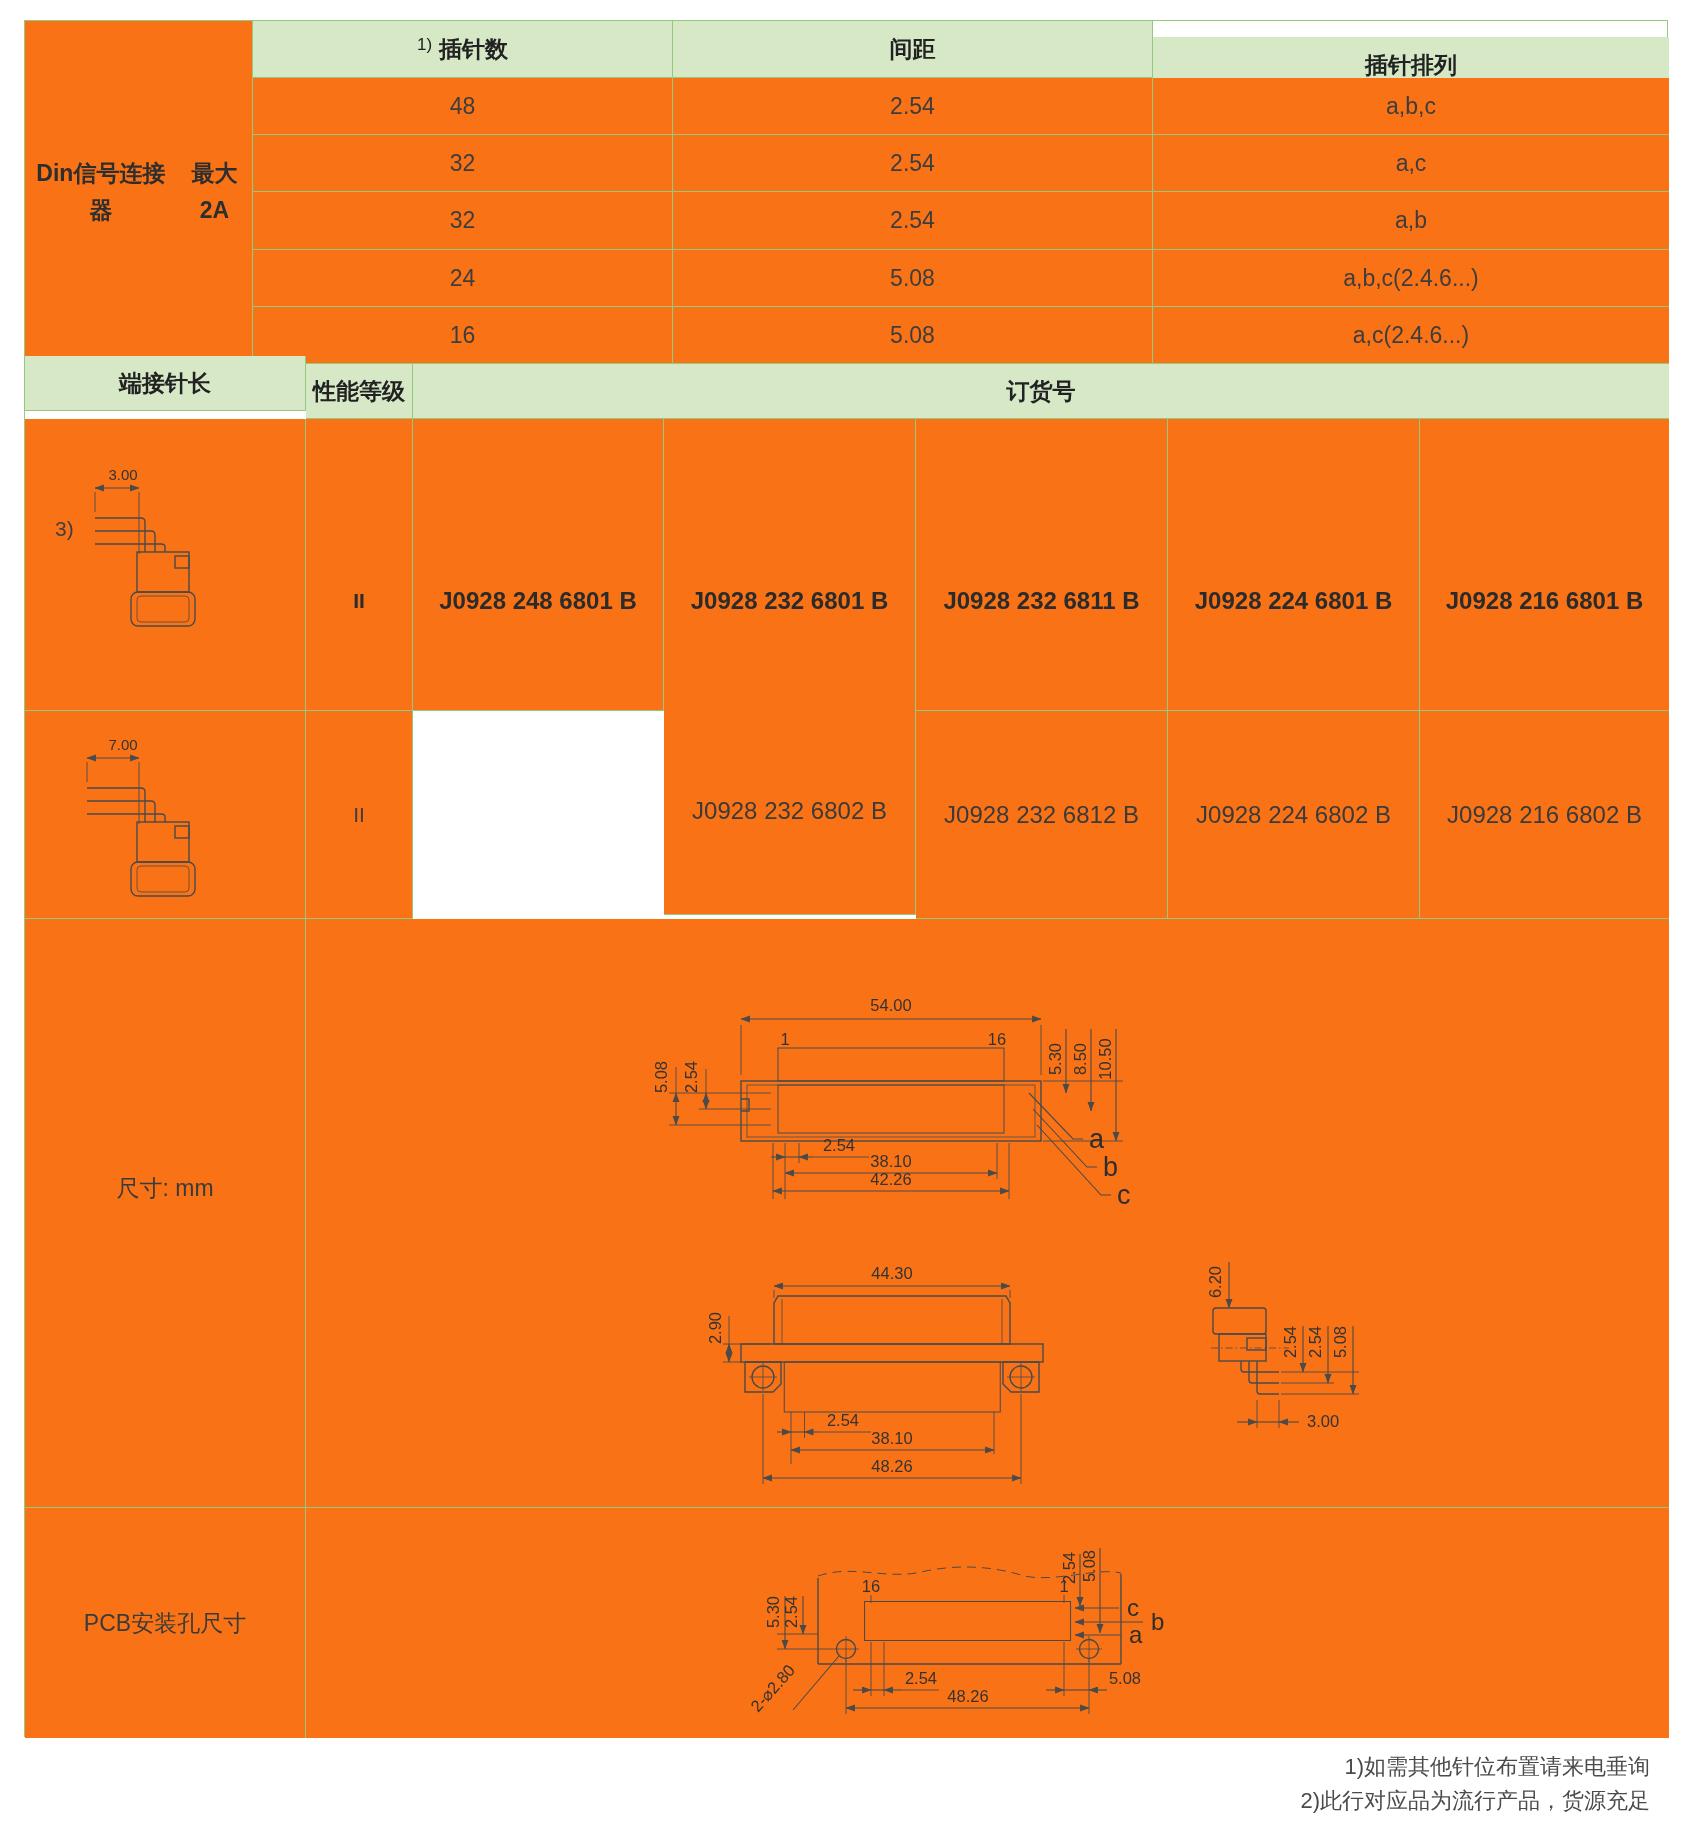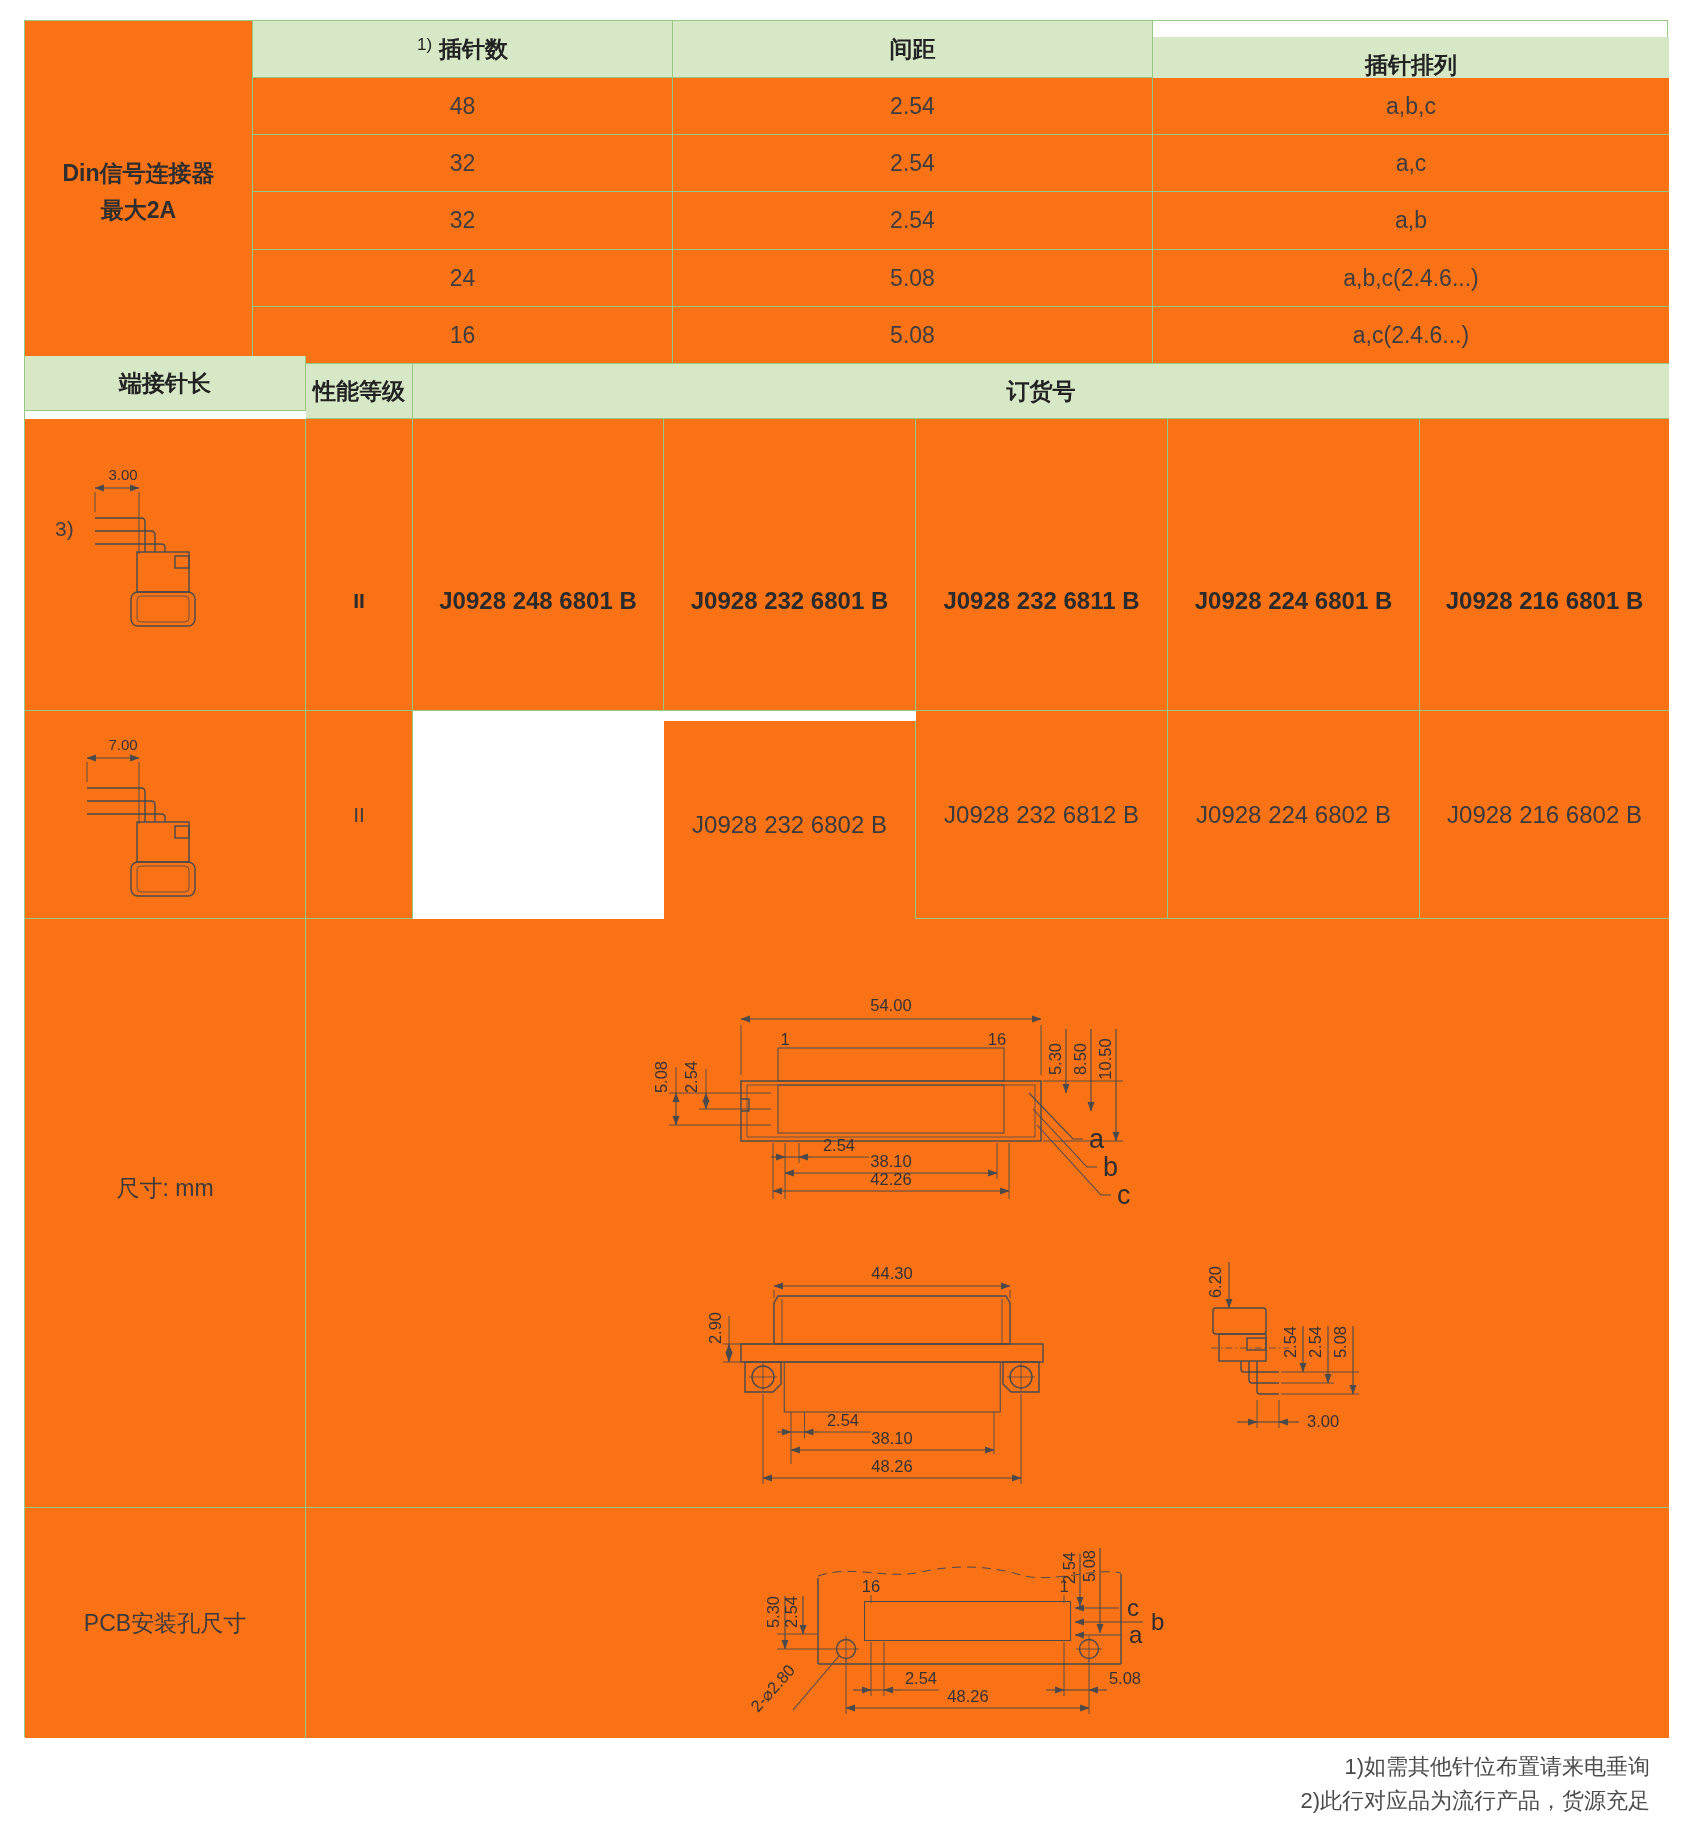--- a/index.html
+++ b/index.html
@@ -60,21 +60,21 @@
   
   <svg width="0" height="0">
     <defs>
       <marker id="ar" viewBox="0 0 10 8" markerWidth="9" markerHeight="7.2" refX="9.5" refY="4" orient="auto-start-reverse">
         <path d="M0.5,0.5 L10,4 L0.5,7.5 Z" fill="#4a4a4a" stroke="none"></path>
       </marker>
     </defs>
   </svg>
 
   
-  <div class="c" style="left:0;top:0;width:228px;height:343px;flex-direction:column;">
+  <div class="c" style="left:0;top:0;width:228px;height:343px;flex-direction:row;">
     <div class="plabel">Din信号连接器</div>
     <div class="plabel">最大2A</div>
   </div>
   <div class="c hdr" style="left:228px;top:0;width:420px;height:57px;">
     <span class="sup">1)</span>
     <span>插针数</span>
   </div>
   <div class="c hdr" style="left:648px;top:0;width:480px;height:57px;">
     <span>间距</span>
   </div>
@@ -163,21 +163,21 @@
     </div>
   <div class="c parts bold nr" style="left:1395px;top:398px;width:249px;height:292px;">
       <span class="low">J0928 216 6801 B</span>
     </div>
 
   
   <div class="c" style="left:0;top:690px;width:281px;height:208px;"></div>
   <div class="c grade" style="left:281px;top:690px;width:107px;height:208px;">
       <span>II</span>
     </div>
-  <div class="c parts" style="left:639px;top:700px;width:252px;height:208px;">
+  <div class="c parts" style="left:639px;top:686px;width:252px;height:208px;">
       <span>J0928 232 6802 B</span>
     </div>
   <div class="c parts" style="left:891px;top:690px;width:252px;height:208px;">
       <span>J0928 232 6812 B</span>
     </div>
   <div class="c parts" style="left:1143px;top:690px;width:252px;height:208px;">
       <span>J0928 224 6802 B</span>
     </div>
   <div class="c parts nr" style="left:1395px;top:690px;width:249px;height:208px;">
       <span>J0928 216 6802 B</span>

